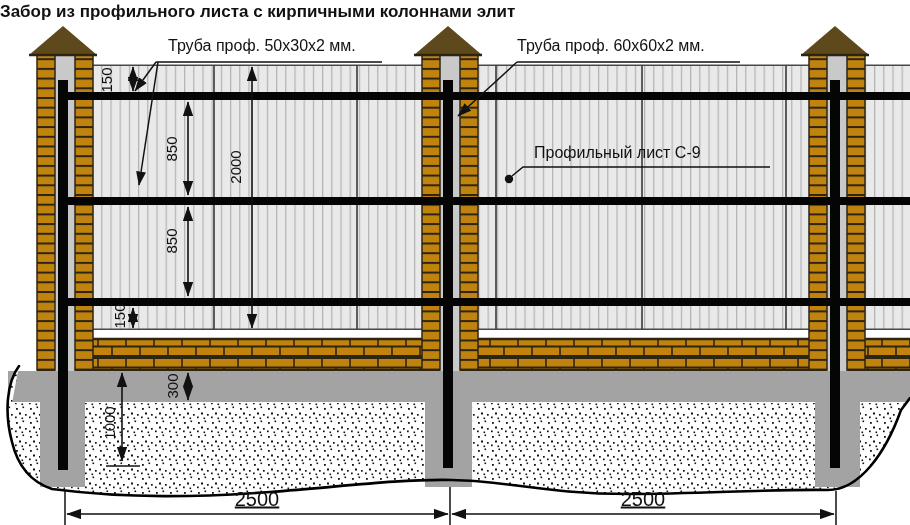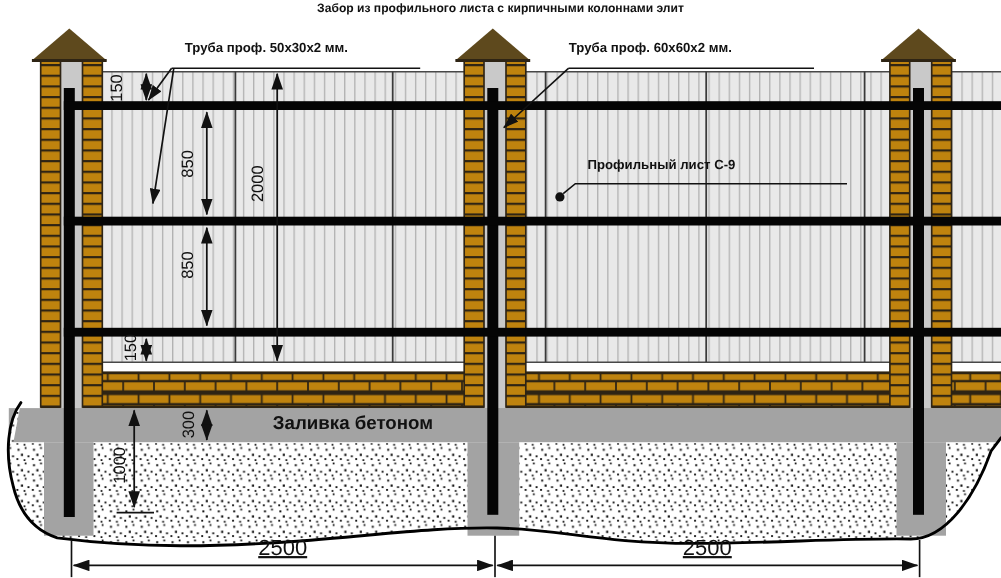--- a/index.html
+++ b/index.html
@@ -10,23 +10,23 @@
   html,body{margin:0;padding:0;background:#fff;}
   #stage{position:relative;width:910px;height:525px;background:#fff;overflow:hidden;
          font-family:"Liberation Sans",sans-serif;color:var(--ink);}
   #stage svg{position:absolute;left:0;top:0;}
   .f-brick{fill:var(--brick);} .f-cap{fill:var(--cap);} .f-cavity{fill:var(--cavity);}
   .f-concrete{fill:var(--concrete);} .f-sheet{fill:var(--sheet);} .f-steel{fill:var(--steel);}
   .s-mortar{stroke:var(--mortar);} .s-dim{stroke:var(--ink);stroke-width:1.6;fill:none;}
   .s-lead{stroke:var(--ink);stroke-width:1.5;fill:none;}
   .s-edge{stroke:#484848;stroke-width:1.4;fill:none;}
   .s-ground{stroke:#000;stroke-width:2.6;fill:none;stroke-linecap:round;}
-  .lbl{position:absolute;white-space:nowrap;font-size:12px;line-height:1.1;font-weight:bold;}
-  .ttl{position:absolute;left:0;top:2px;width:100%;text-align:center;
-       font-size:11px;font-weight:bold;white-space:nowrap;}
+  .lbl{position:absolute;white-space:nowrap;font-size:16px;line-height:1.1;}
+  .ttl{position:absolute;left:0;top:2px;width:100%;
+       font-size:17px;font-weight:bold;white-space:nowrap;}
   .dim{position:absolute;font-size:15px;white-space:nowrap;
        transform:translate(-50%,-50%) rotate(-90deg);}
   .dimh{position:absolute;font-size:20px;white-space:nowrap;transform:translate(-50%,-50%);text-decoration:underline;}
   .bold{font-weight:bold;font-size:17px;}
 </style>
 </head>
 <body>
 
 <div id="stage">
 
@@ -148,21 +148,20 @@
       <path d="M770,167 H523 L512,176" class="s-lead"></path>
       <circle cx="509" cy="179" r="4.2" fill="#111"></circle>
     </g>
   </svg>
 
   <div class="ttl">Забор из профильного листа с кирпичными колоннами элит</div>
 
   <div class="lbl" style="left:168px;top:37px;">Труба проф. 50х30х2 мм.</div>
   <div class="lbl" style="left:517px;top:37px;text-align:right;">Труба проф. 60х60х2 мм.</div>
   <div class="lbl" style="left:534px;top:144px;">Профильный лист С-9</div>
-  <div class="lbl bold" style="left:248px;top:376px;">Заливка бетоном</div>
 
   <div class="dim" style="left:106px;top:80px;">150</div>
   <div class="dim" style="left:171px;top:149px;">850</div>
   <div class="dim" style="left:235px;top:167px;">2000</div>
   <div class="dim" style="left:171px;top:241px;">850</div>
   <div class="dim" style="left:119px;top:316px;">150</div>
   <div class="dim" style="left:172px;top:386px;">300</div>
   <div class="dim" style="left:109px;top:423px;">1000</div>
 
   <div class="dimh" style="left:257px;top:499px;">2500</div>

